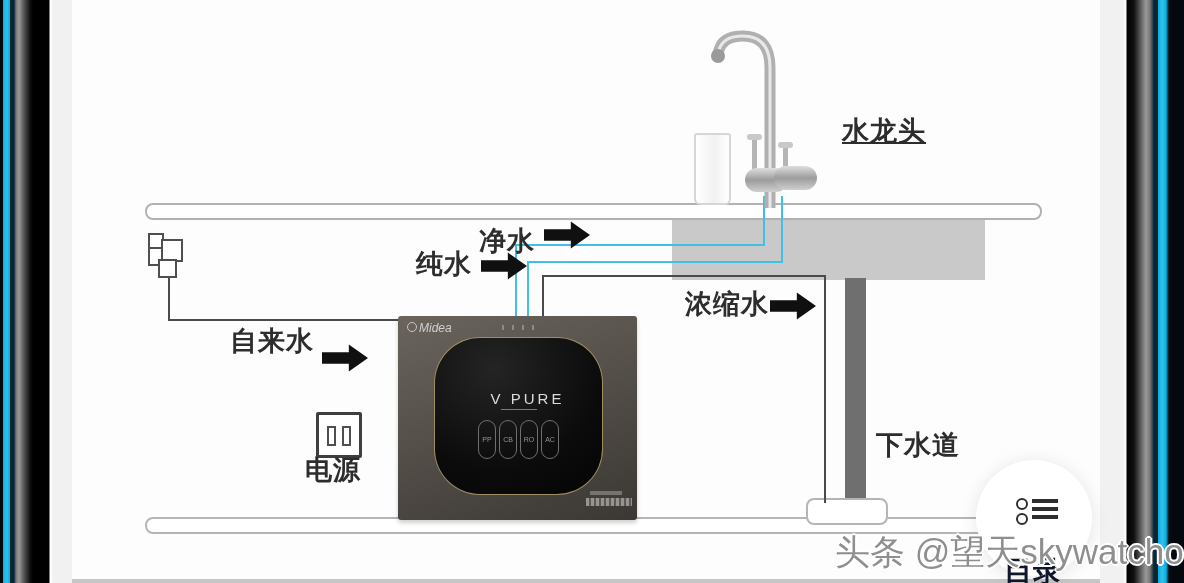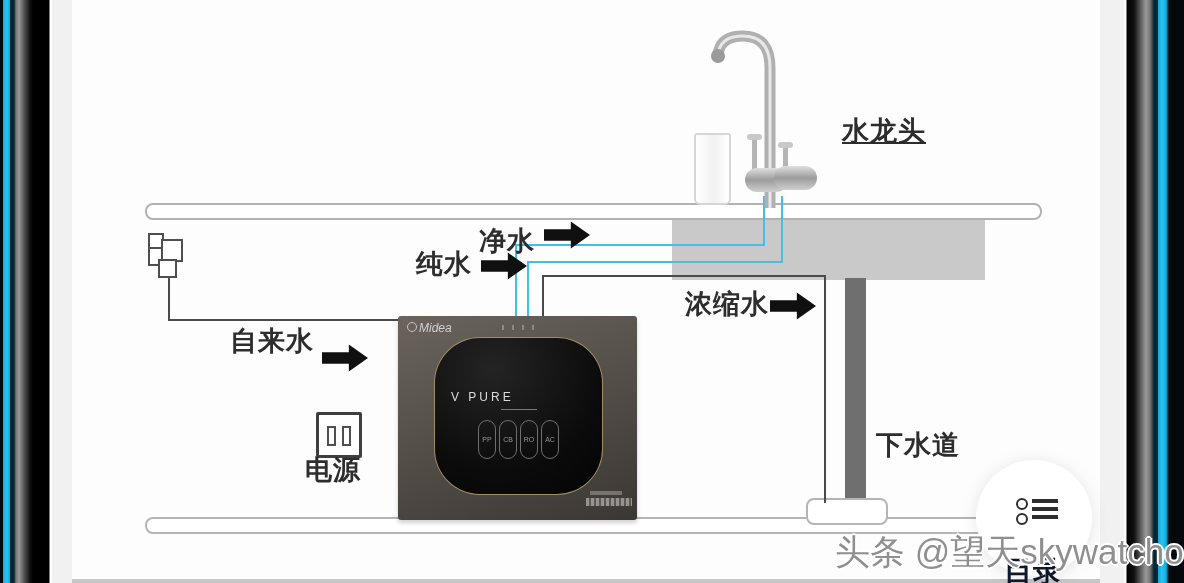--- a/index.html
+++ b/index.html
@@ -57,21 +57,21 @@
 
   <div class="abs" style="left:398px;top:316px;width:239px;height:204px;border-radius:3px;
               background:linear-gradient(160deg,#6a645d 0%,#57524c 40%,#3b3733 100%);box-shadow:0 3px 4px rgba(0,0,0,0.18);">
     <span style="position:absolute;left:9px;top:6px;width:8px;height:8px;border:1px solid #c7c7c7;border-radius:50%;"></span>
     <span style="position:absolute;left:21px;top:5px;font-size:12px;font-style:italic;color:#cfcfcf;">Midea</span>
     <div style="position:absolute;left:104px;top:9px;width:2px;height:5px;background:#8b8b8b;box-shadow:10px 0 0 #8b8b8b,20px 0 0 #8b8b8b,30px 0 0 #8b8b8b;"></div>
 
     <div style="position:absolute;left:36px;top:21px;width:167px;height:156px;border-radius:46px;
                 border:1px solid rgba(185,165,110,0.85);
                 background:radial-gradient(130% 130% at 35% 20%,#242424 0%,#0b0b0b 50%,#000 100%);">
-      <div style="position:absolute;left:16px;top:52px;width:100%;text-align:left;font-size:12px;letter-spacing:3px;color:#dcdcdc;">V PURE</div>
+      <div style="position:absolute;left:9px;top:52px;width:100%;text-align:center;font-size:15px;letter-spacing:3px;color:#dcdcdc;">V PURE</div>
       <div style="position:absolute;left:66px;top:71px;width:36px;height:1px;background:#7a7a7a;"></div>
       <div style="position:absolute;left:0;top:82px;width:100%;display:flex;justify-content:center;gap:3px;">
         <div class="pill">PP</div>
         <div class="pill">CB</div>
         <div class="pill">RO</div>
         <div class="pill">AC</div>
       </div>
     </div>
     <div style="position:absolute;left:192px;top:175px;width:32px;height:4px;background:rgba(255,255,255,0.28);"></div>
     <div style="position:absolute;left:188px;top:182px;width:46px;height:8px;

